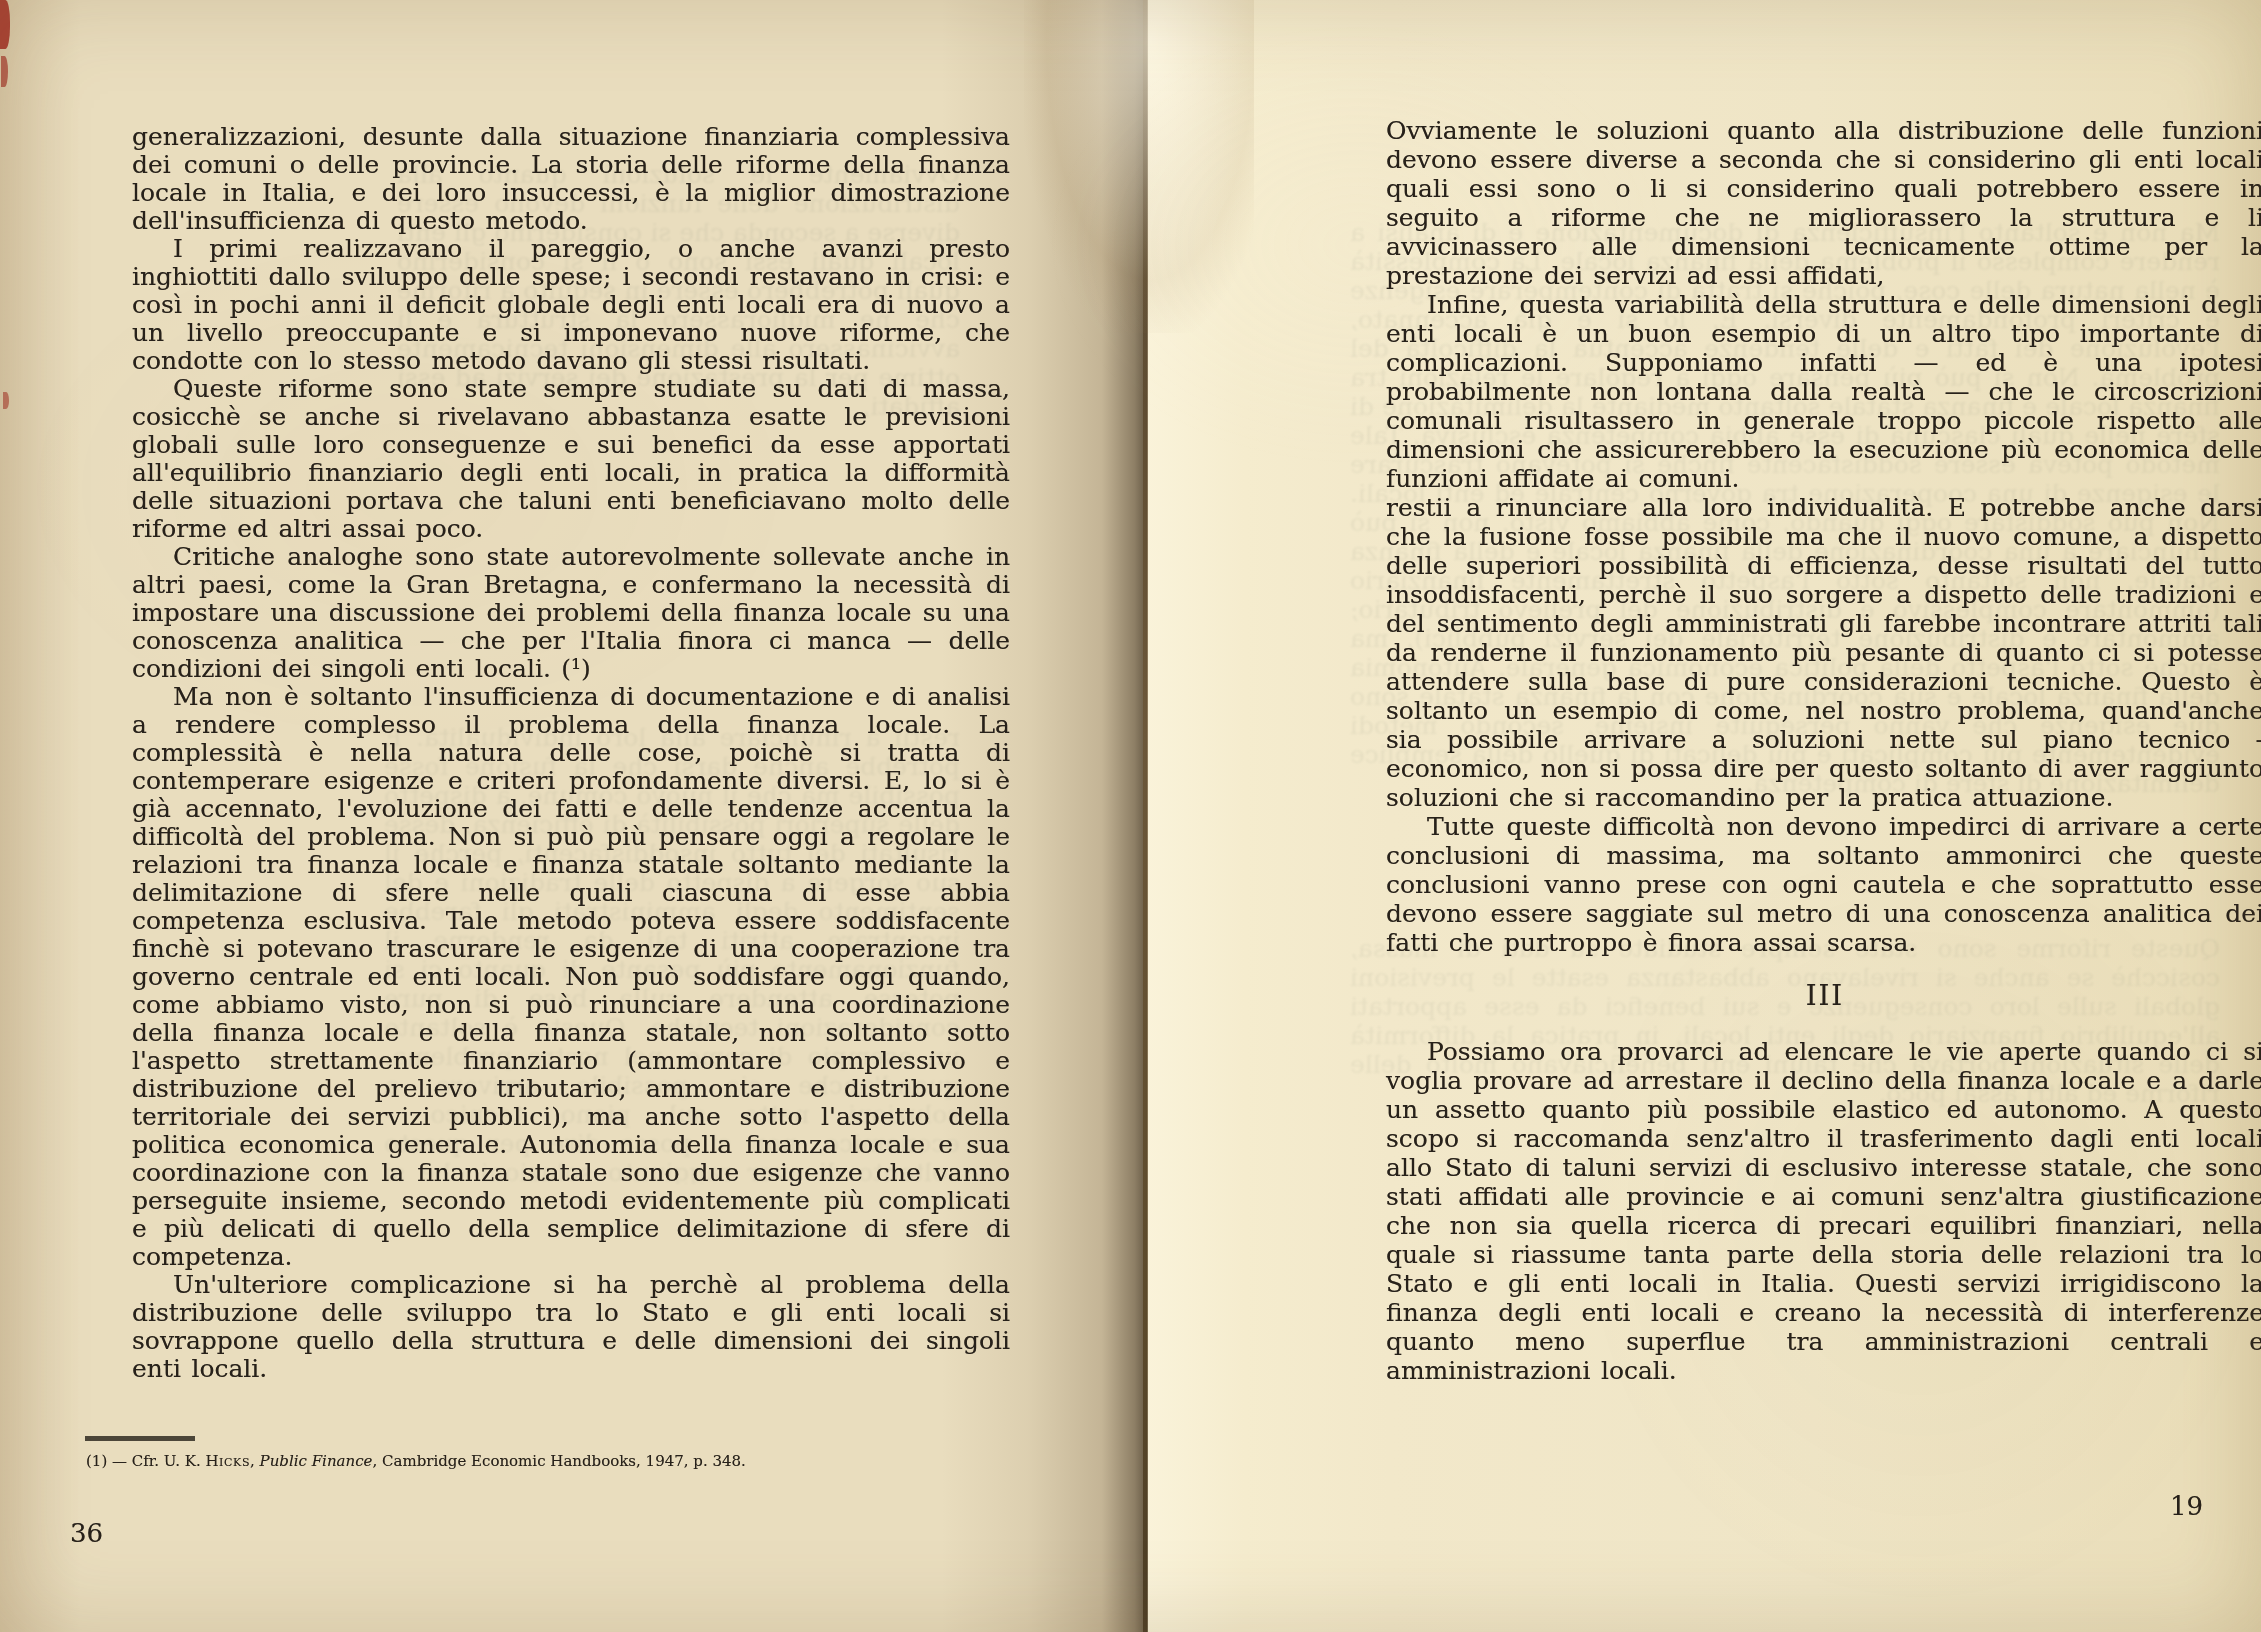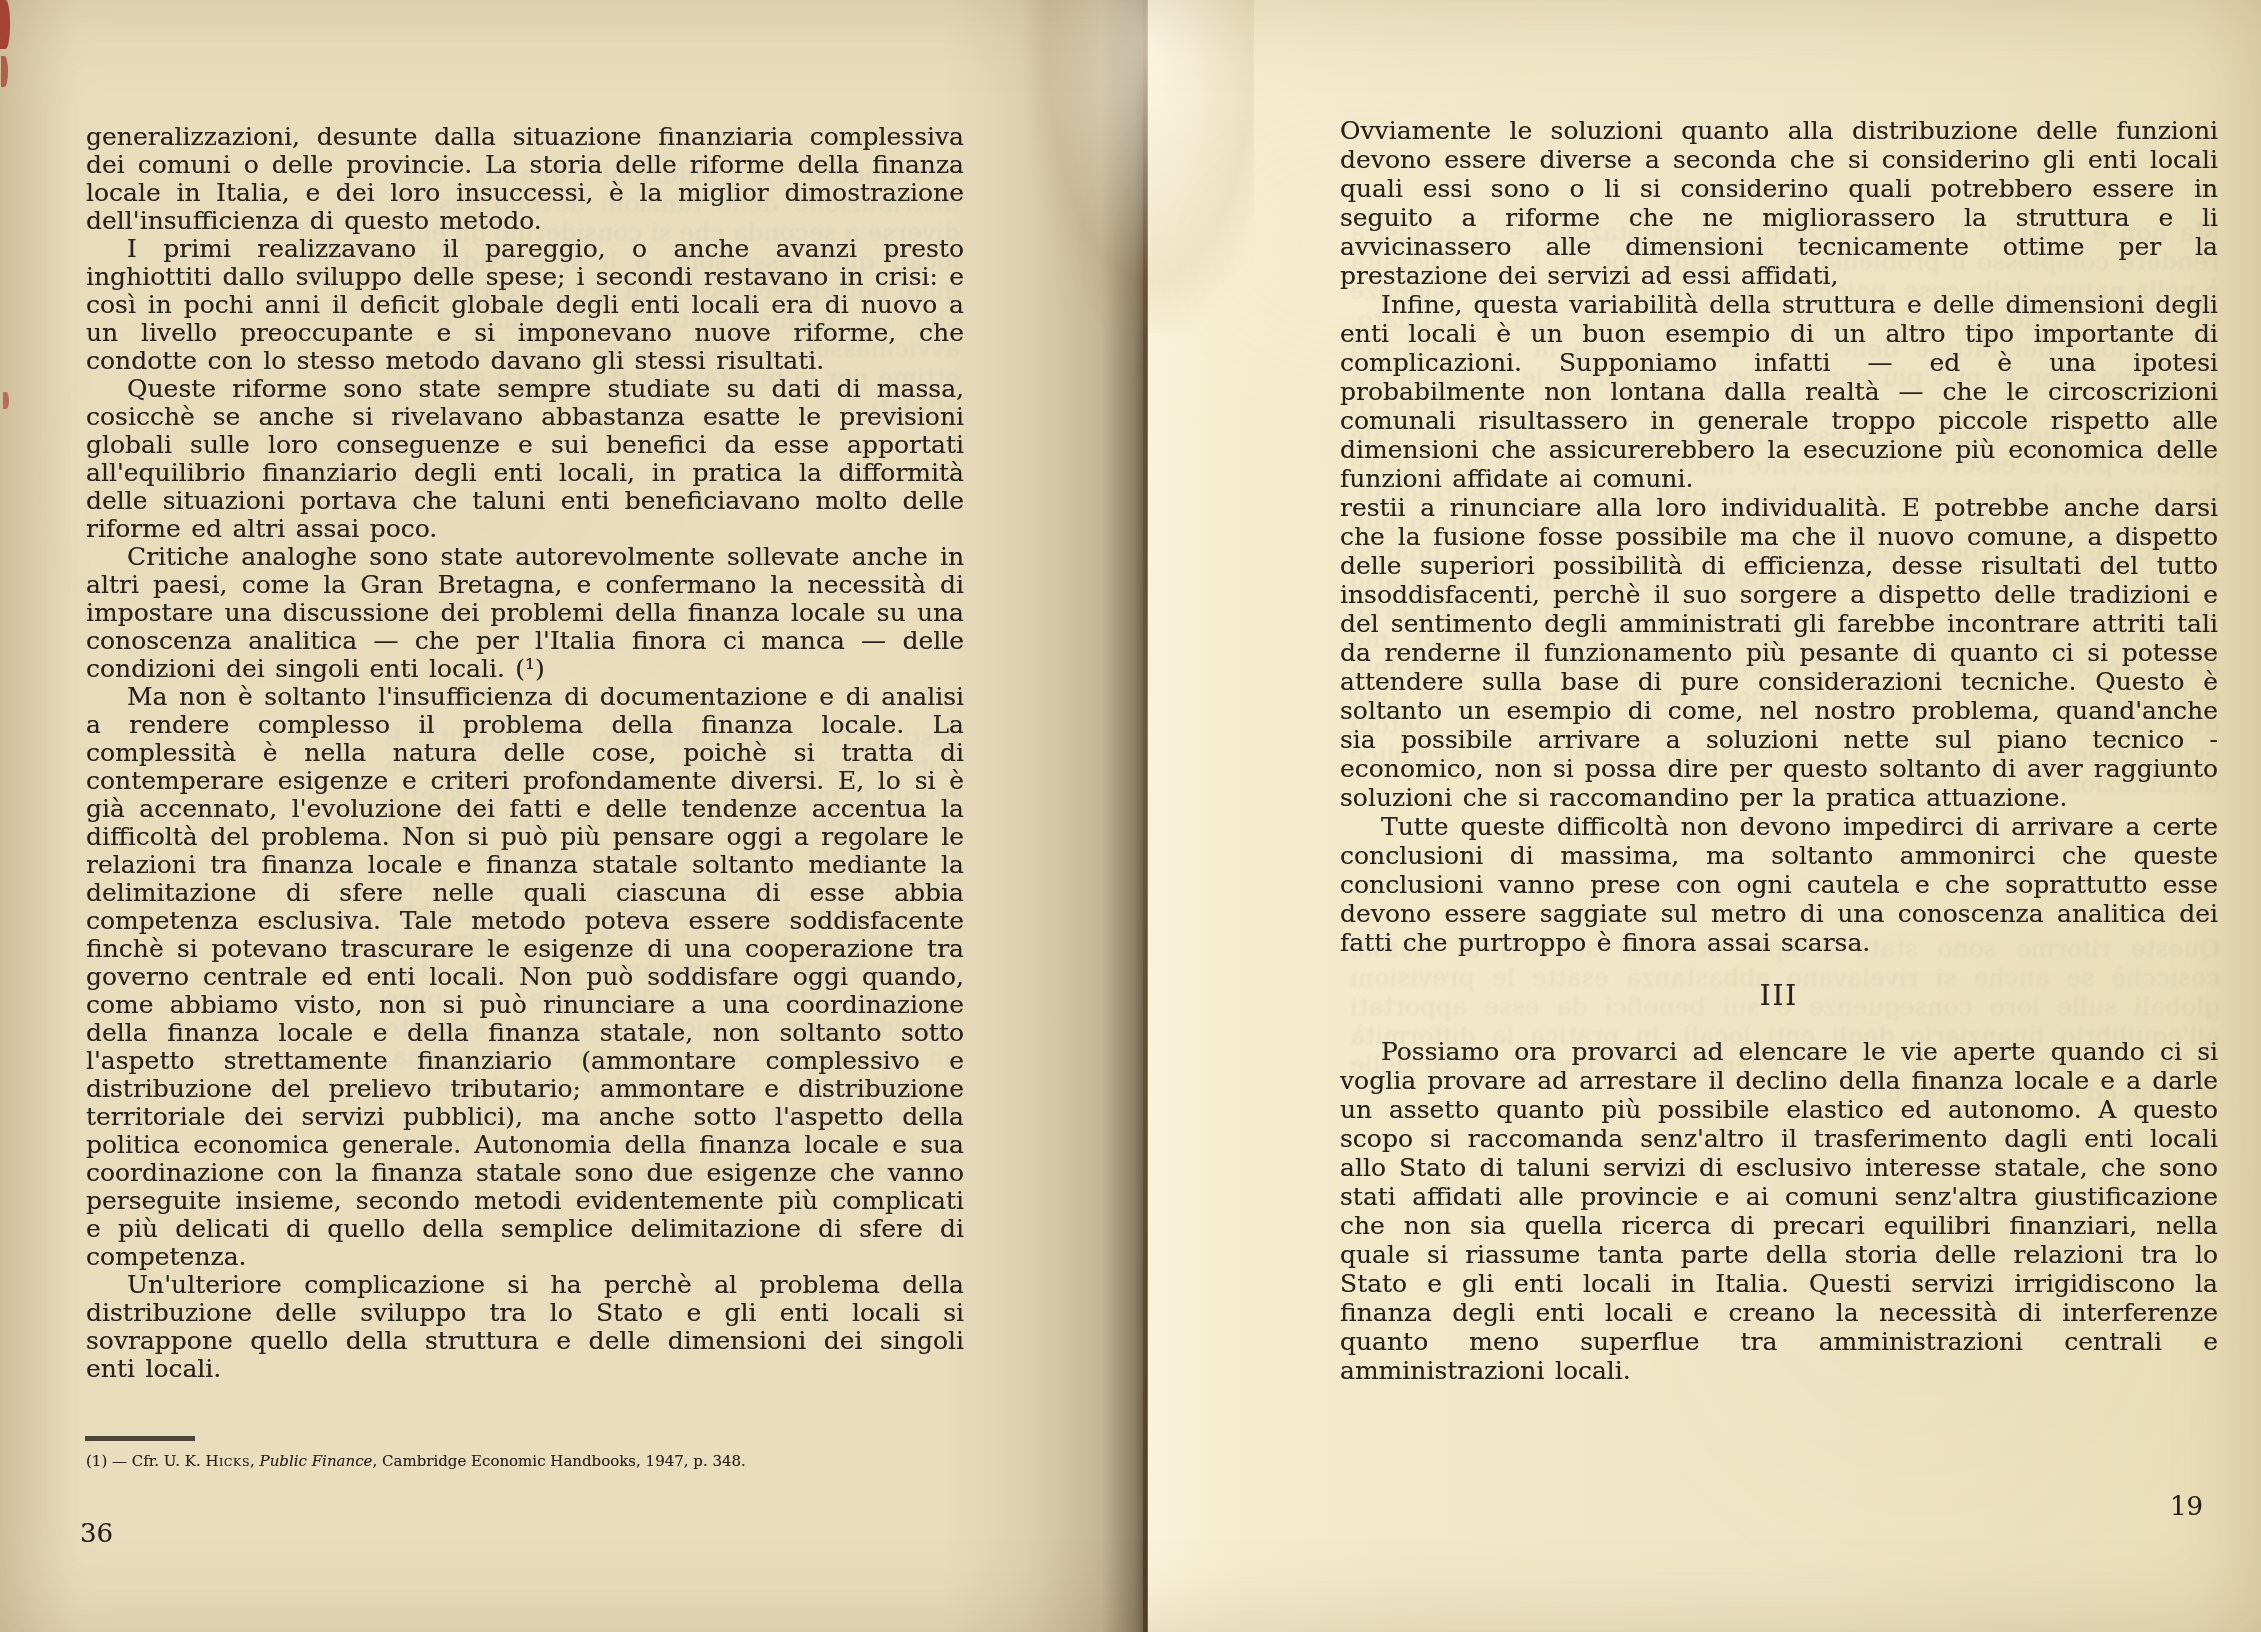--- a/index.html
+++ b/index.html
@@ -34,21 +34,21 @@
     background:
       radial-gradient(ellipse 576px 384px at 18% 30%, rgba(190,160,110,0.07), transparent 70%),
       radial-gradient(ellipse 512px 576px at 85% 75%, rgba(180,150,100,0.08), transparent 70%),
       radial-gradient(ellipse 448px 320px at 60% 15%, rgba(255,248,225,0.20), transparent 70%);
   }
   .redmark{ position:absolute; background:#a2281e; }
   .redmark.m1{ left:0; top:0; width:10.2px; height:49px; border-radius:0 45% 45% 0; opacity:.85; }
   .redmark.m2{ left:1.3px; top:56px; width:7px; height:31px; border-radius:0 50% 50% 0; opacity:.65; }
   .redmark.m3{ left:3.2px; top:392px; width:5.8px; height:16.6px; border-radius:0 50% 50% 0; opacity:.55; }
 
-  .col{ position:absolute; text-align:justify; }
+  .col{ position:absolute; text-align:justify;margin-left:46px; }
   .col p{ margin:0; text-indent:41px;
     text-shadow:0 0 0.6px rgba(39,33,26,0.45); word-spacing:0.10em; }
   .col p.noindent{ text-indent:0; }
   .col-left{ left:86px; top:123px; width:878px; font-size:25px; line-height:28px; }
   .col-right{ left:1340px; top:116px; width:878px; font-size:25px; line-height:29px; }
 
   .section-heading{ text-align:center; text-indent:0 !important;
     margin:24px 0 27px 0 !important; font-size:27.5px; letter-spacing:1.9px;
     text-shadow:0 0 0.6px rgba(39,33,26,0.5); }
 
@@ -56,21 +56,21 @@
     background:#2a241c; opacity:.82; }
   .footnote{ position:absolute; left:86px; top:1448px; width:878px;
     font-size:15px; line-height:27.5px; text-align:justify;
     padding-left:31px; text-indent:-31px;
     text-shadow:0 0 0.6px rgba(39,33,26,0.4); }
   .footnote .sc{ font-variant:small-caps; letter-spacing:0.6px; }
   .footnote .it{ font-style:italic; }
 
   .page-number{ position:absolute; font-size:26px;
     text-shadow:0 0 0.6px rgba(39,33,26,0.45); }
-  .page-number.left{ left:80px; top:1518px; }
+  .page-number.left{ left:70px; top:1518px; }
   .page-number.right{ left:2170px; top:1491px; }
 
   .ghost{ position:absolute; overflow:hidden; pointer-events:none;
     color:#4e5c50; transform:scaleX(-1); filter:blur(1.3px);
     text-align:justify; font-size:25px; line-height:29px; }
   .ghost.g1{ left:397px;  top:160px;  width:563px;  height:358px; opacity:.075; }
   .ghost.g2{ left:384px;  top:723px; width:576px;  height:461px; opacity:.065; }
   .ghost.g3{ left:1350px; top:218px;  width:870px; height:589px; opacity:.075; }
   .ghost.g4{ left:1350px; top:934px; width:870px; height:538px; opacity:.07; }
 </style>

